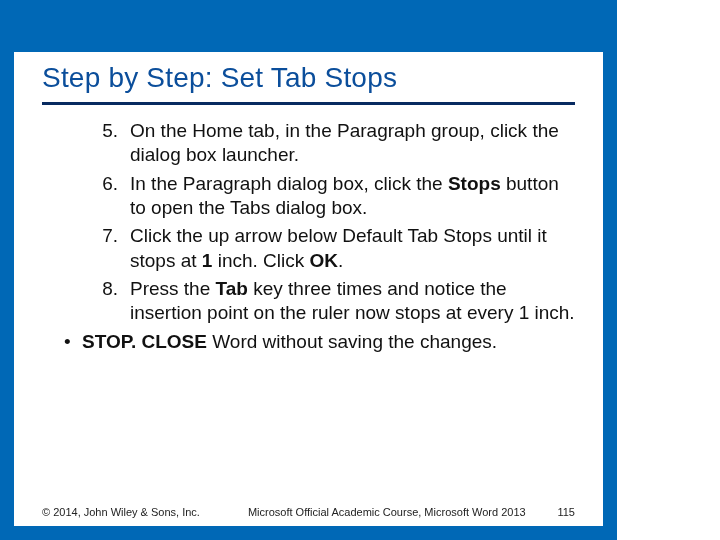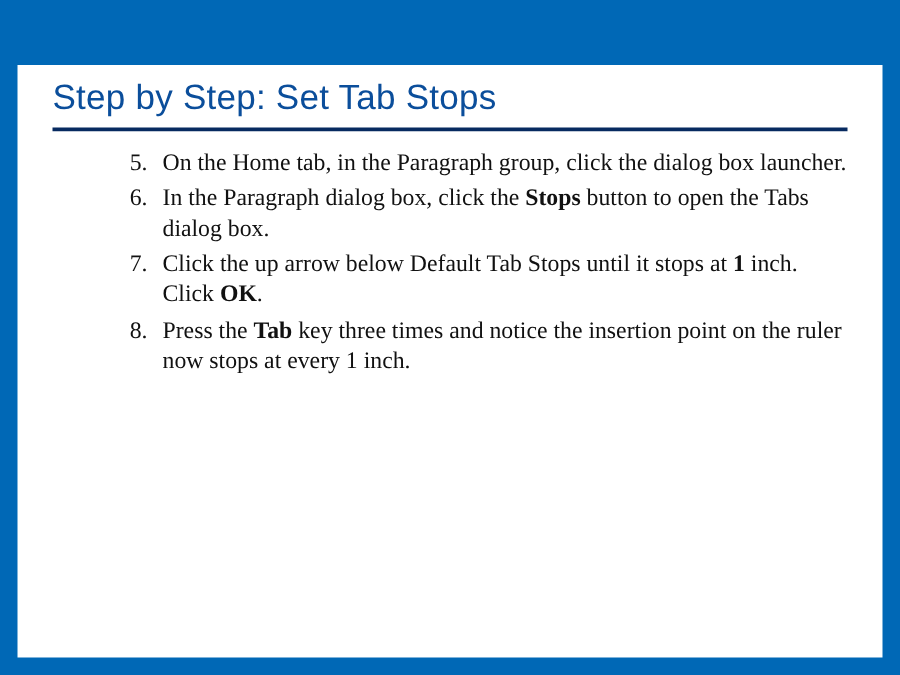--- a/index.html
+++ b/index.html
@@ -5,21 +5,21 @@
   html, body {
     margin: 0;
     padding: 0;
     width: 720px;
     height: 540px;
     font-family: Arial, Helvetica, sans-serif;
     background: #fff;
   }
   .slide {
     box-sizing: border-box;
-    width: 720px;
+    width: 617px;
     height: 540px;
     border: 14px solid #0068b6;
     border-top-width: 52px;
     position: relative;
     background: #fff;
   }
   .content {
     padding: 10px 28px 0 28px;
   }
   .title {
@@ -32,21 +32,20 @@
     letter-spacing: 0.2px;
   }
   ol.steps {
     margin: 14px 0 0 0;
     padding: 0 0 0 60px;
     list-style: none;
     counter-reset: step var(--start);
     font-size: 19px;
     color: #111;
     line-height: 1.28;
-    font-family: Liberation Serif, serif;
   }
   ol.steps > li {
     counter-increment: step;
     position: relative;
     padding-left: 28px;
     margin: 0 0 4px 0;
   }
   ol.steps > li::before {
     content: counter(step) ".";
     position: absolute;
@@ -93,15 +92,23 @@
 <div class="slide">
   <div class="content">
     <h1 class="title">Step by Step: Set Tab Stops</h1>
 
     <ol class="steps" id="steps" style="--start: 4;">
         <li>On the Home tab, in the Paragraph group, click the dialog box launcher.</li>
         <li>In the Paragraph dialog box, click the <span class="b">Stops</span> button to open the Tabs dialog box.</li>
         <li>Click the up arrow below Default Tab Stops until it stops at <span class="b">1</span> inch. Click <span class="b">OK</span>.</li>
         <li>Press the <span class="b">Tab</span> key three times and notice the insertion point on the ruler now stops at every 1 inch.</li>
       </ol>
+    <ul class="bullets" id="bullets">
+        <li><span class="b">STOP. CLOSE</span> Word without saving the changes.</li>
+      </ul>
   </div>
 
+  <div class="footer">
+    <span class="copy">© 2014, John Wiley &amp; Sons, Inc.</span>
+    <span class="course">Microsoft Official Academic Course, Microsoft Word 2013</span>
+    <span class="page">115</span>
+  </div>
 </div>
 
 </body></html>

